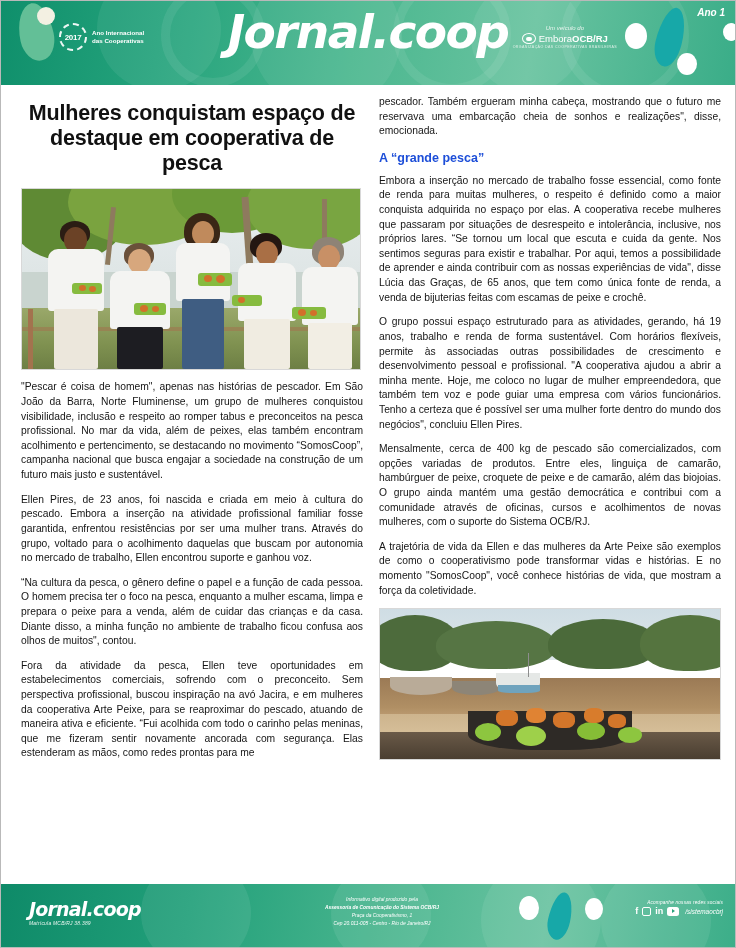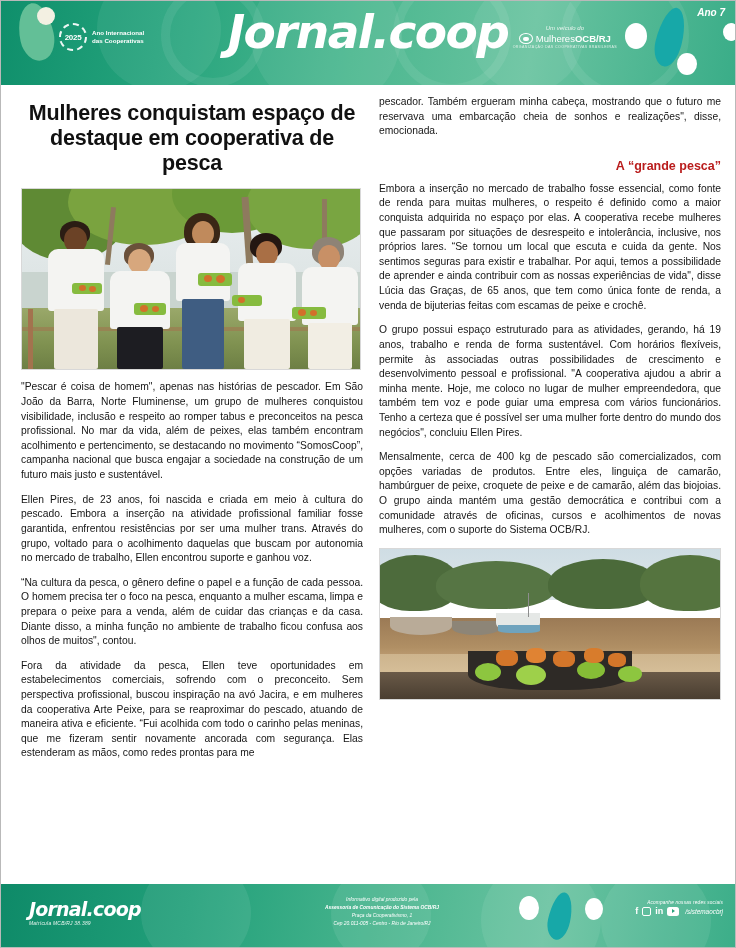--- a/index.html
+++ b/index.html
@@ -133,23 +133,22 @@
   .col { width: 342px; }
 
   .headline {
     font-size: 21.5px; line-height: 1.17; font-weight: bold;
     color: #111111; text-align: center;
     margin: 6px 0 12px 0;
     letter-spacing: -0.2px;
   }
 
   .subhead {
-    font-size: 12.5px; font-weight: bold; color: #b91c1c;
-    margin: 20px 0 9px 0;
-    text-align: right;
+    font-size: 12.5px; font-weight: bold; color: #1d4ed8;
+    margin: 12px 0 9px 0;
   }
 
   p.body {
     font-size: 10.3px; line-height: 1.42;
     text-align: justify; color: #151515;
     margin-bottom: 10px;
     hyphens: none;
   }
   p.body:last-child { margin-bottom: 0; }
 
@@ -256,42 +255,42 @@
     <div class="mh-leaf-green"></div>
     <div class="mh-dot-cream"></div>
 
     <div class="mh-leaf-teal"></div>
     <div class="mh-dot-w" style="right:88px; top:22px; width:22px; height:26px;"></div>
     <div class="mh-dot-w" style="right:38px; top:52px; width:20px; height:22px;"></div>
     <div class="mh-dot-w" style="right:-4px; top:22px; width:16px; height:18px;"></div>
 
     <div class="aic-logo">
       <div class="aic-mark">
-          <span>2025</span>
+          <span>2017</span>
         </div>
       <div class="aic-text">
         <div>Ano Internacional</div>
         <div>das Cooperativas</div>
       </div>
     </div>
 
     <div class="brand">
       <div class="brand-word">Jornal.coop</div>
     </div>
 
     <div class="ocb-block">
       <div class="ocb-pre">Um veículo do</div>
       <div class="ocb-row">
         <div class="ocb-mark"></div>
-        <div class="ocb-name"><span class="thin">Mulheres</span><span>OCB/RJ</span></div>
+        <div class="ocb-name"><span class="thin">Embora</span><span>OCB/RJ</span></div>
       </div>
       <div class="ocb-sub">ORGANIZAÇÃO DAS COOPERATIVAS BRASILEIRAS</div>
     </div>
 
-    <div class="ano3">Ano 7</div>
+    <div class="ano3">Ano 1</div>
   </div>
 
 
   <div class="content">
 
     <div class="col">
       <h1 class="headline">Mulheres conquistam espaço de destaque em cooperativa de pesca</h1>
 
       <div class="photo photo-1">
         <div class="p1-sky"></div>
@@ -368,20 +367,21 @@
       <p class="body">“Na cultura da pesca, o gênero define o papel e a função de cada pessoa. O homem precisa ter o foco na pesca, enquanto a mulher escama, limpa e prepara o peixe para a venda, além de cuidar das crianças e da casa. Diante disso, a minha função no ambiente de trabalho ficou confusa aos olhos de muitos", contou.</p>
       <p class="body">Fora da atividade da pesca, Ellen teve oportunidades em estabelecimentos comerciais, sofrendo com o preconceito. Sem perspectiva profissional, buscou inspiração na avó Jacira, e em mulheres da cooperativa Arte Peixe, para se reaproximar do pescado, atuando de maneira ativa e eficiente. “Fui acolhida com todo o carinho pelas meninas, que me fizeram sentir novamente ancorada com segurança. Elas estenderam as mãos, como redes prontas para me</p>
     </div>
 
     <div class="col">
       <p class="body">pescador. Também ergueram minha cabeça, mostrando que o futuro me reservava uma embarcação cheia de sonhos e realizações", disse, emocionada.</p>
       <h2 class="subhead">A “grande pesca”</h2>
       <p class="body">Embora a inserção no mercado de trabalho fosse essencial, como fonte de renda para muitas mulheres, o respeito é definido como a maior conquista adquirida no espaço por elas. A cooperativa recebe mulheres que passaram por situações de desrespeito e intolerância, inclusive, nos próprios lares. “Se tornou um local que escuta e cuida da gente. Nos sentimos seguras para existir e trabalhar. Por aqui, temos a possibilidade de aprender e ainda contribuir com as nossas experiências de vida", disse Lúcia das Graças, de 65 anos, que tem como única fonte de renda, a venda de bijuterias feitas com escamas de peixe e crochê.</p>
       <p class="body">O grupo possui espaço estruturado para as atividades, gerando, há 19 anos, trabalho e renda de forma sustentável. Com horários flexíveis, permite às associadas outras possibilidades de crescimento e desenvolvimento pessoal e profissional. "A cooperativa ajudou a abrir a minha mente. Hoje, me coloco no lugar de mulher empreendedora, que também tem voz e pode guiar uma empresa com vários funcionários. Tenho a certeza que é possível ser uma mulher forte dentro do mundo dos negócios", concluiu Ellen Pires.</p>
       <p class="body">Mensalmente, cerca de 400 kg de pescado são comercializados, com opções variadas de produtos. Entre eles, linguiça de camarão, hambúrguer de peixe, croquete de peixe e de camarão, além das biojoias. O grupo ainda mantém uma gestão democrática e contribui com a comunidade através de oficinas, cursos e acolhimentos de novas mulheres, com o suporte do Sistema OCB/RJ.</p>
+      <p class="body">A trajetória de vida da Ellen e das mulheres da Arte Peixe são exemplos de como o cooperativismo pode transformar vidas e histórias. E no momento "SomosCoop", você conhece histórias de vida, que mostram a força da coletividade.</p>
 
       <div class="photo photo-2" style="margin-top:8px;">
         <div class="p2-sky"></div>
         <div class="p2-tree" style="left:-10px; top:6px; width:90px; height:56px;"></div>
         <div class="p2-tree" style="left:56px; top:12px; width:120px; height:48px; background:#567544;"></div>
         <div class="p2-tree" style="left:168px; top:10px; width:110px; height:50px; background:#4b6a3a;"></div>
         <div class="p2-tree" style="left:260px; top:6px; width:100px; height:56px; background:#55743f;"></div>
         <div class="p2-river"></div>
         <div class="p2-sand"></div>
         <div class="p2-boat" style="left:10px; top:68px; width:62px; height:18px; background:#b9ab98;"></div>

